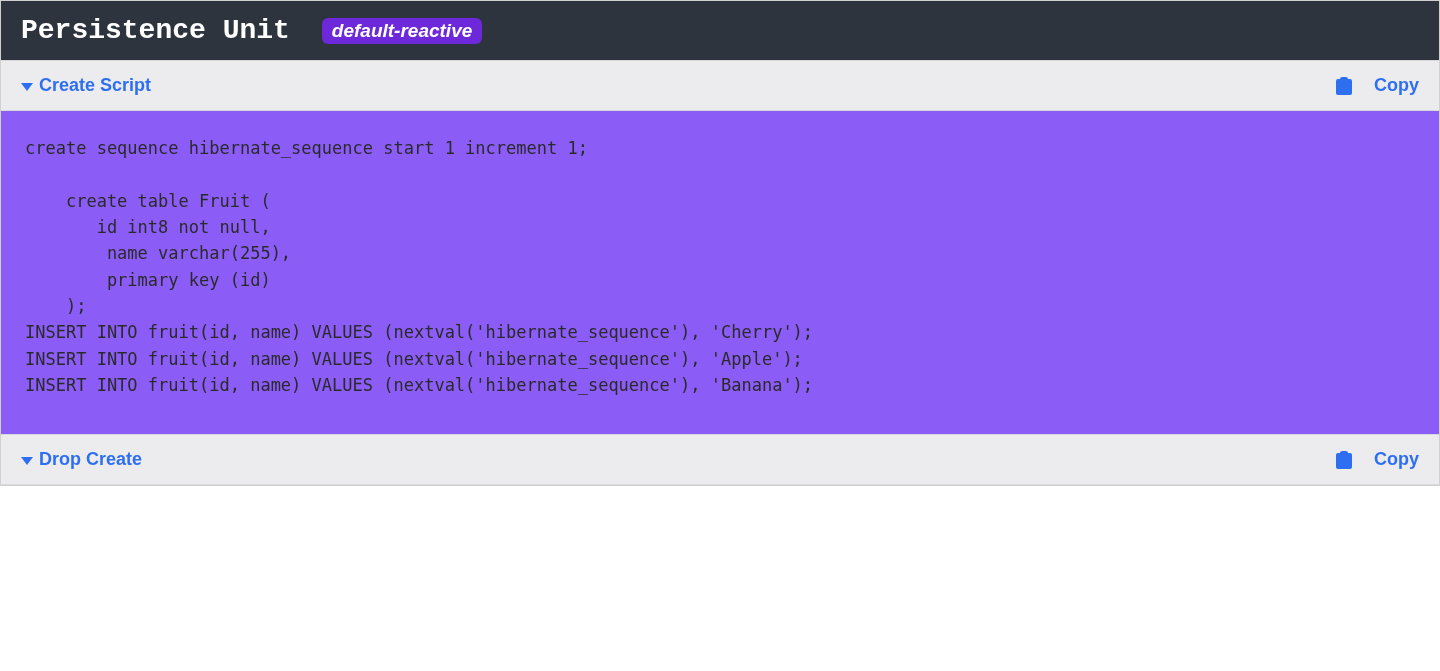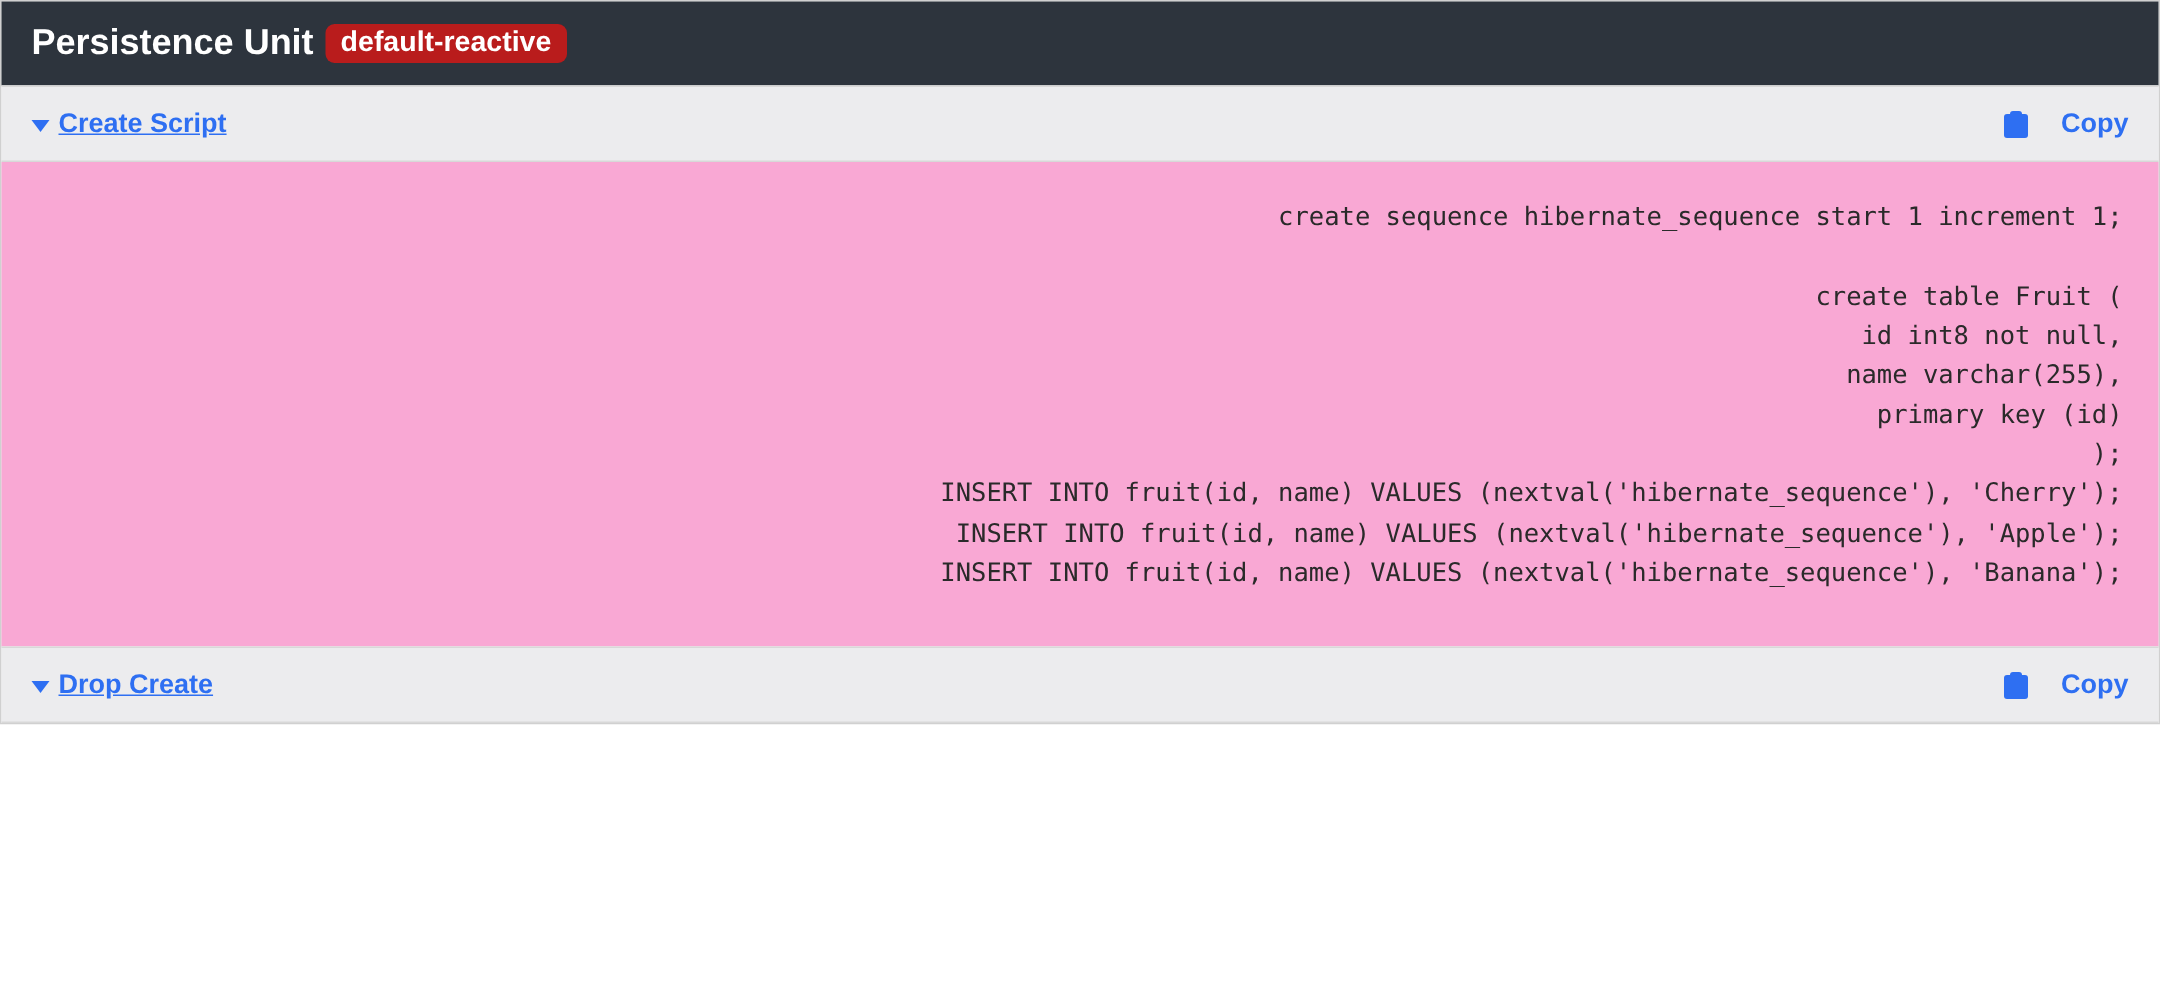--- a/index.html
+++ b/index.html
@@ -18,31 +18,34 @@
     }
     .header {
       background: #2d343d;
       color: #ffffff;
       padding: 14px 20px;
       display: flex;
       align-items: center;
       gap: 8px;
     }
     .header-title {
-      font-size: 24px;
+      font-size: 28px;
       font-weight: 700;
+      font-family: Liberation Mono, monospace;
     }
     .badge {
-      background: #b91c1c;
+      background: #6d28d9;
       color: #ffffff;
       padding: 2px 10px;
       border-radius: 6px;
+      font-style: italic;
       font-weight: 700;
       font-size: 19px;
       display: inline-block;
+      margin-left: 24px;
     }
     .section-header {
       display: flex;
       justify-content: space-between;
       align-items: center;
       padding: 14px 20px;
       background: #ececee;
       border-top: 1px solid #d8d8d8;
       border-bottom: 1px solid #d8d8d8;
     }
@@ -50,21 +53,20 @@
       
     }
     .toggle-group {
       display: flex;
       align-items: center;
       gap: 6px;
       color: #2e6ff2;
       cursor: pointer;
       font-weight: 700;
       font-size: 18px;
-      text-decoration: underline;
     }
     .chevron {
       display: inline-block;
       width: 0;
       height: 0;
       border-left: 6px solid transparent;
       border-right: 6px solid transparent;
       border-top: 8px solid #2e6ff2;
       position: relative;
       top: 1px;
@@ -98,29 +100,28 @@
       content: "";
       position: absolute;
       left: 4px;
       top: 0;
       width: 8px;
       height: 4px;
       background: #2e6ff2;
       border-radius: 2px 2px 0 0;
     }
     .code-block {
-      background: #f9a8d4;
+      background: #8b5cf6;
       padding: 24px 24px 36px 24px;
       font-family: "SF Mono", Menlo, Monaco, Consolas, monospace;
       font-size: 17px;
       line-height: 1.55;
       color: #2a2a2a;
       white-space: pre;
       overflow-x: auto;
-      text-align: right;
     }
   </style>
 </head>
 <body>
 
 <div class="container">
 
   <div class="header">
     <span class="header-title">Persistence Unit</span>
     <span class="badge">default-reactive</span>

